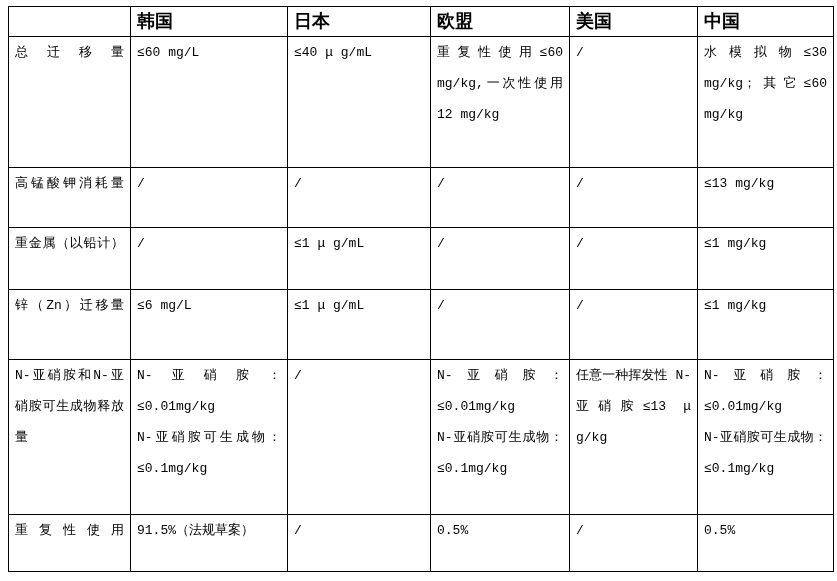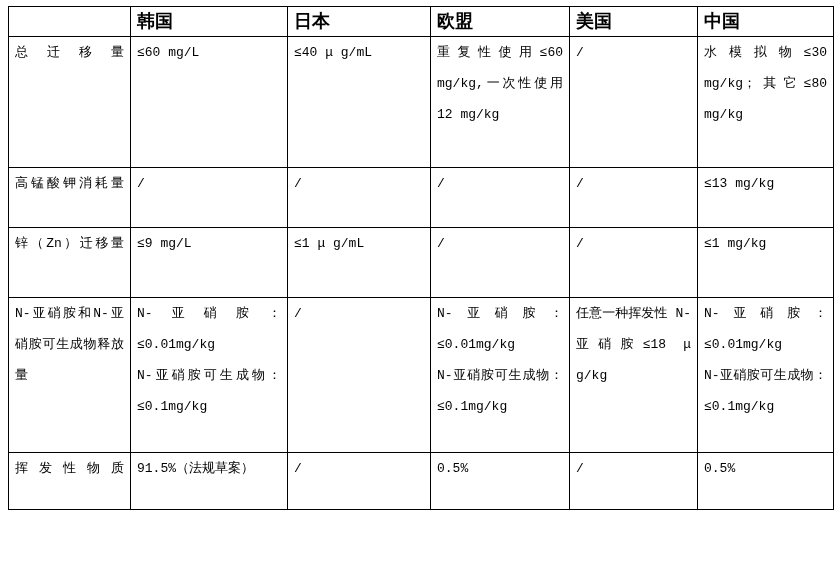--- a/index.html
+++ b/index.html
@@ -91,21 +91,21 @@
       <td>
             <div class="p">≤40 μ g/mL</div>
           </td>
       <td>
             <div class="p">重复性使用≤60 mg/kg,一次性使用 12 mg/kg</div>
           </td>
       <td>
             <div class="p">/</div>
           </td>
       <td>
-            <div class="p">水模拟物≤30 mg/kg；其它≤80 mg/kg</div>
+            <div class="p">水模拟物≤30 mg/kg；其它≤60 mg/kg</div>
           </td>
     </tr>
 
     <tr class="r2">
       <td class="lbl">
             <div class="p">高锰酸钾消耗量</div>
           </td>
       <td>
             <div class="p">/</div>
           </td>
@@ -116,27 +116,47 @@
             <div class="p">/</div>
           </td>
       <td>
             <div class="p">/</div>
           </td>
       <td>
             <div class="p">≤13 mg/kg</div>
           </td>
     </tr>
 
+    <tr class="r3">
+      <td class="lbl">
+            <div class="p">重金属（以铅计）</div>
+          </td>
+      <td>
+            <div class="p">/</div>
+          </td>
+      <td>
+            <div class="p">≤1 μ g/mL</div>
+          </td>
+      <td>
+            <div class="p">/</div>
+          </td>
+      <td>
+            <div class="p">/</div>
+          </td>
+      <td>
+            <div class="p">≤1 mg/kg</div>
+          </td>
+    </tr>
 
     <tr class="r4">
       <td class="lbl">
             <div class="p">锌（Zn）迁移量</div>
           </td>
       <td>
-            <div class="p">≤9 mg/L</div>
+            <div class="p">≤6 mg/L</div>
           </td>
       <td>
             <div class="p">≤1 μ g/mL</div>
           </td>
       <td>
             <div class="p">/</div>
           </td>
       <td>
             <div class="p">/</div>
           </td>
@@ -154,31 +174,31 @@
         <div class="p">N-亚硝胺可生成物：≤0.1mg/kg</div>
       </td>
       <td>
             <div class="p">/</div>
           </td>
       <td>
         <div class="p">N-亚硝胺：≤0.01mg/kg</div>
         <div class="p">N-亚硝胺可生成物：≤0.1mg/kg</div>
       </td>
       <td>
-            <div class="p">任意一种挥发性 N-亚硝胺≤18 μ g/kg</div>
+            <div class="p">任意一种挥发性 N-亚硝胺≤13 μ g/kg</div>
           </td>
       <td>
         <div class="p">N-亚硝胺：≤0.01mg/kg</div>
         <div class="p">N-亚硝胺可生成物：≤0.1mg/kg</div>
       </td>
     </tr>
 
     <tr class="r6">
       <td class="lbl">
-            <div class="p">挥发性物质</div>
+            <div class="p">重复性使用</div>
           </td>
       <td>
             <div class="p">91.5%（法规草案）</div>
           </td>
       <td>
             <div class="p">/</div>
           </td>
       <td>
             <div class="p">0.5%</div>
           </td>

